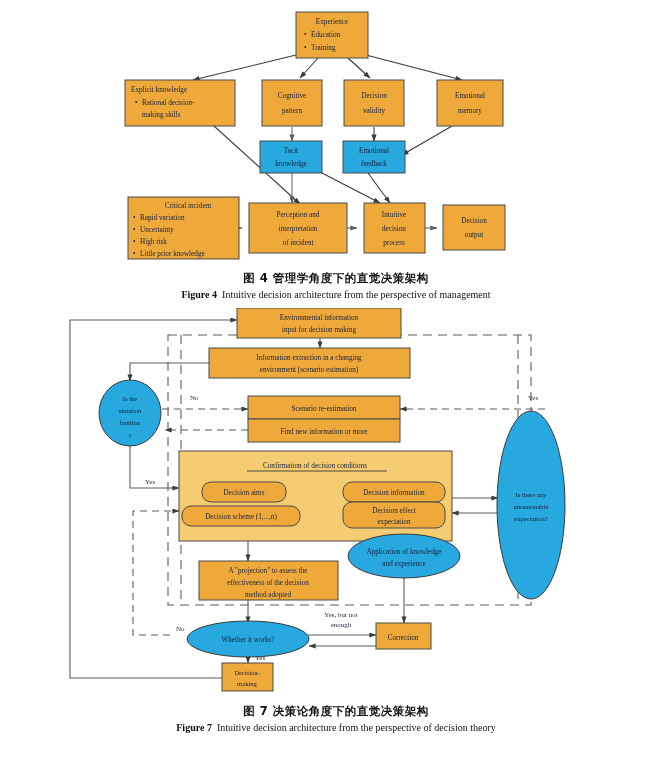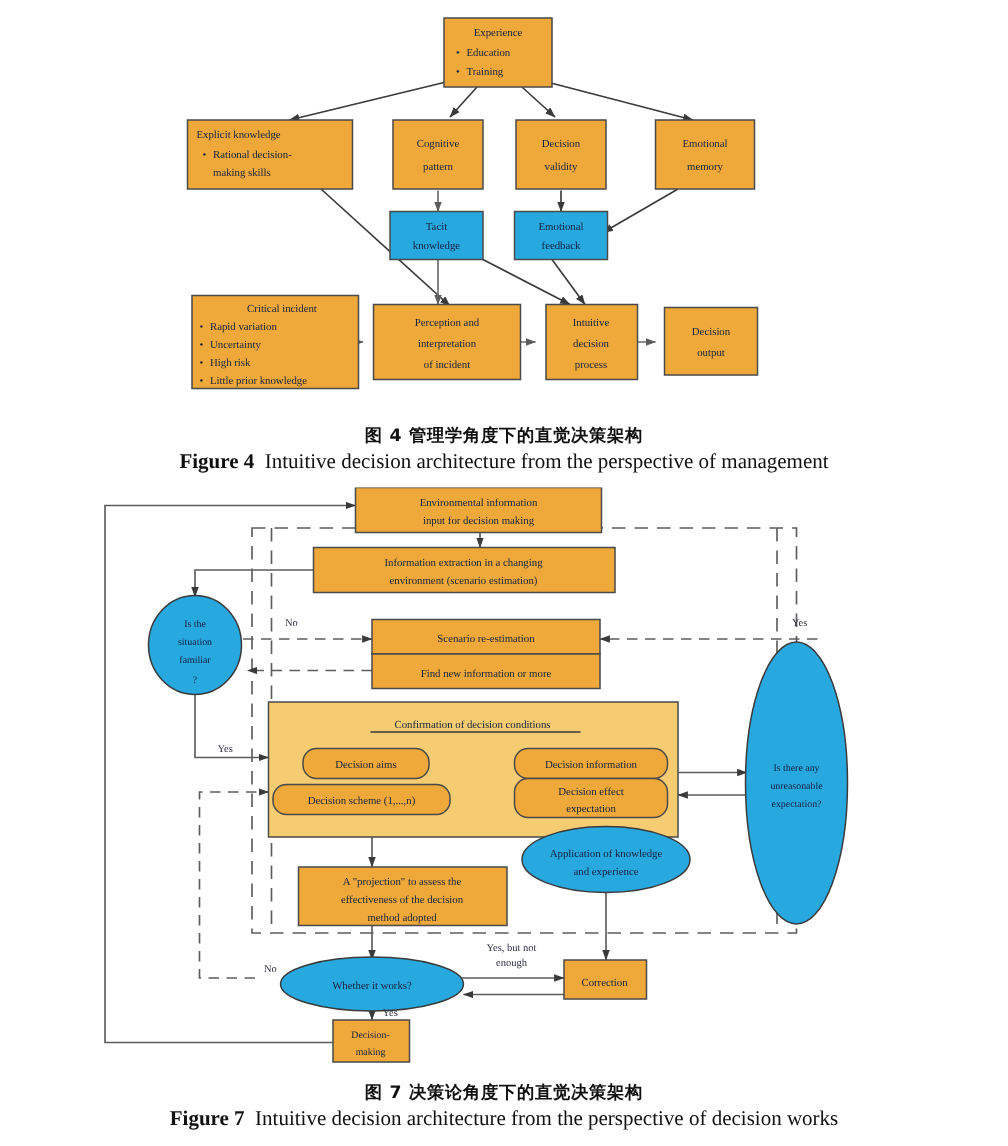--- a/index.html
+++ b/index.html
@@ -1,21 +1,21 @@
 <!DOCTYPE html>
 <html><head>
 <meta charset="utf-8">
 <style>
   html,body{margin:0;padding:0;background:#ffffff;}
   body{width:672px;height:764px;font-family:"Liberation Serif",serif;color:#1a1a2e;overflow:hidden;}
   #page{position:relative;width:672px;height:612px;}
   svg{display:block;}
   .fig-caption{text-align:center;}
   .cap-cn{font-family:"DejaVu Sans",sans-serif;font-weight:bold;font-size:11.5px;letter-spacing:.5px;color:#111;}
-  .cap-en{font-family:"Liberation Serif",serif;font-size:14px;color:#111;margin-top:3px;}
+  .cap-en{font-family:"Liberation Serif",serif;font-size:10px;color:#111;margin-top:3px;}
   .cap-en b{font-family:"Liberation Serif",serif;font-weight:bold;}
   .nodetext{font-family:"Liberation Serif",serif;font-size:7.2px;fill:#16213e;}
   .nodetext-sm{font-family:"Liberation Serif",serif;font-size:6.6px;fill:#16213e;}
   .edgelabel{font-family:"Liberation Serif",serif;font-size:7px;fill:#2c2c44;}
   .bullet{font-size:7.2px;}
 </style>
 </head>
 <body>
 
 <div id="page">
@@ -131,21 +131,21 @@
       <text class="nodetext" x="394" y="245" text-anchor="middle">process</text>
     </g>
 
     <g>
       <rect x="443" y="205" width="62" height="45" fill="#EFA93A" stroke="#4a4a4a" stroke-width="1"></rect>
       <text class="nodetext" x="474" y="223" text-anchor="middle">Decision</text>
       <text class="nodetext" x="474" y="237" text-anchor="middle">output</text>
     </g>
   </svg>
 
-  <div class="fig-caption" style="margin-top:18px;">
+  <div class="fig-caption" style="margin-top:6px;">
     <div class="cap-cn">图 4   管理学角度下的直觉决策架构</div>
     <div class="cap-en"><b>Figure 4</b>&nbsp;&nbsp;<span>Intuitive decision architecture from the perspective of management</span></div>
   </div>
 
   <svg id="fig5" width="672" height="390" viewBox="0 0 672 390" style="margin-top:8px;">
     <defs>
       <marker id="ah5" markerWidth="8" markerHeight="8" refX="6.6" refY="2.5" orient="auto" markerUnits="userSpaceOnUse">
         <path d="M0,0 L7,2.5 L0,5 z" fill="#3a3a3a"></path>
       </marker>
     </defs>
@@ -294,16 +294,16 @@
     <text class="edgelabel" x="528" y="92">Yes</text>
     <text class="edgelabel" x="145" y="176">Yes</text>
     <text class="edgelabel" x="176" y="323">No</text>
     <text class="edgelabel" x="341" y="309" text-anchor="middle">Yes, but not</text>
     <text class="edgelabel" x="341" y="319" text-anchor="middle">enough</text>
     <text class="edgelabel" x="255" y="352">Yes</text>
   </svg>
 
   <div class="fig-caption" style="margin-top:6px;">
     <div class="cap-cn">图 7   决策论角度下的直觉决策架构</div>
-    <div class="cap-en"><b>Figure 7</b>&nbsp;&nbsp;<span>Intuitive decision architecture from the perspective of decision works</span></div>
+    <div class="cap-en"><b>Figure 7</b>&nbsp;&nbsp;<span>Intuitive decision architecture from the perspective of decision theory</span></div>
   </div>
 
 </div>
 
 </body></html>

